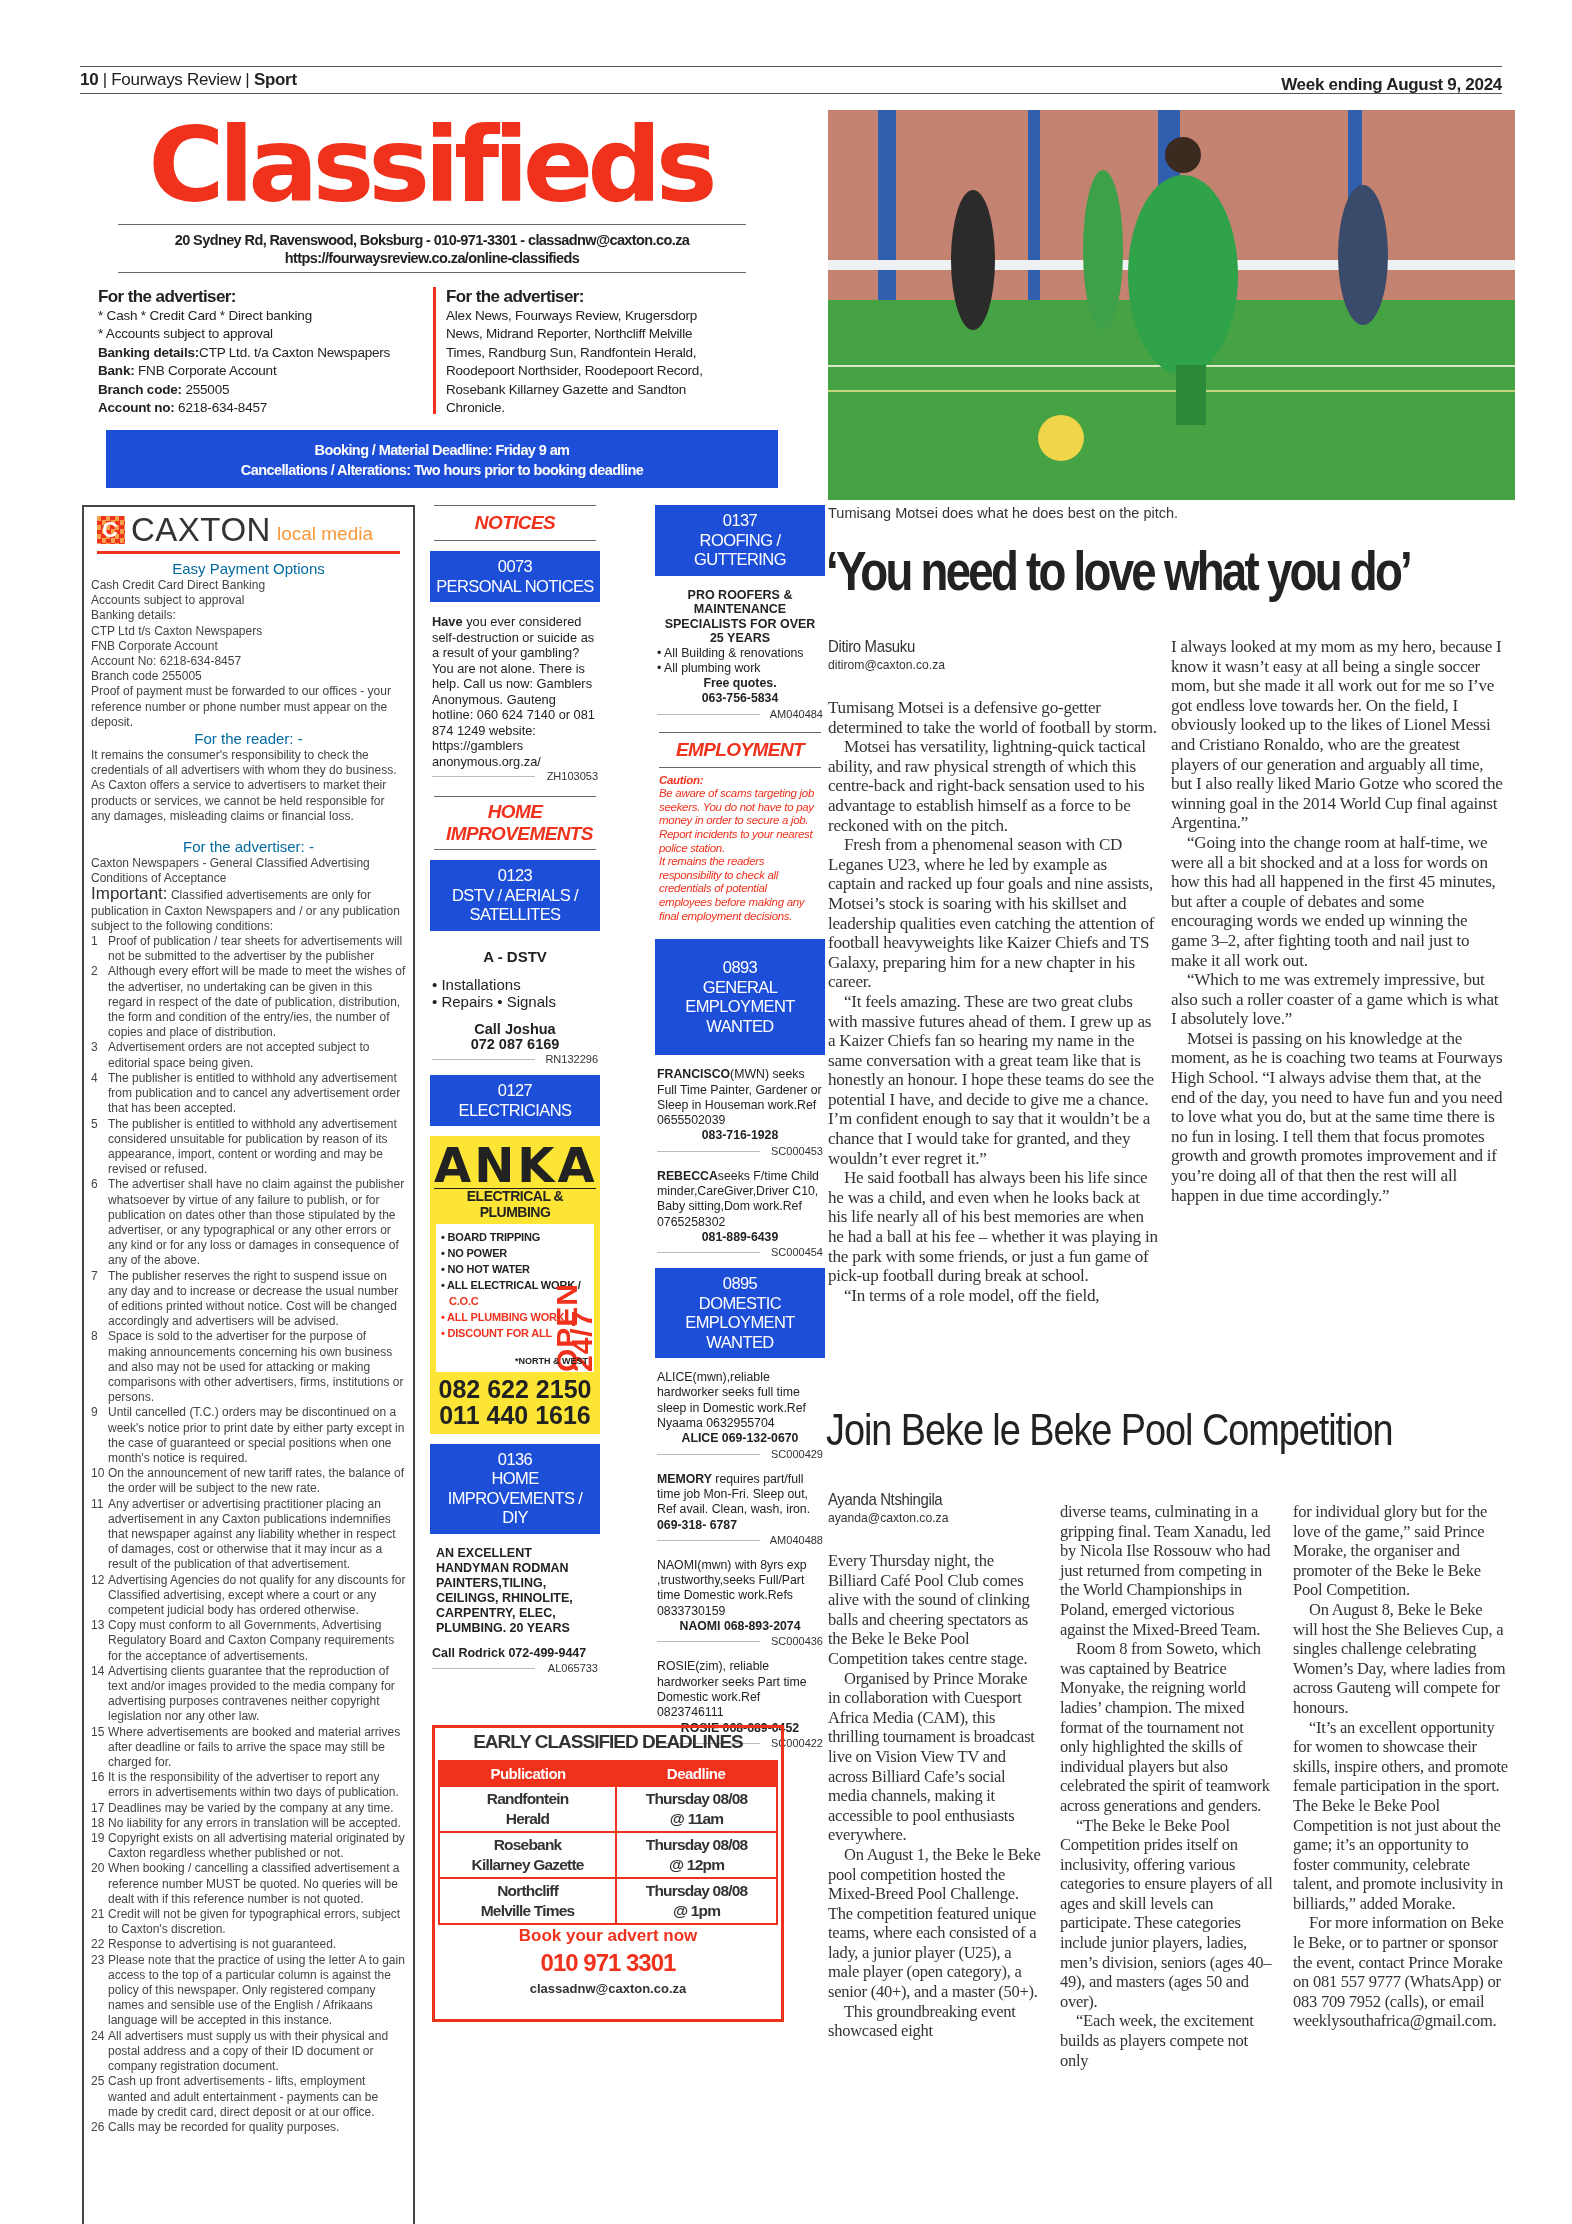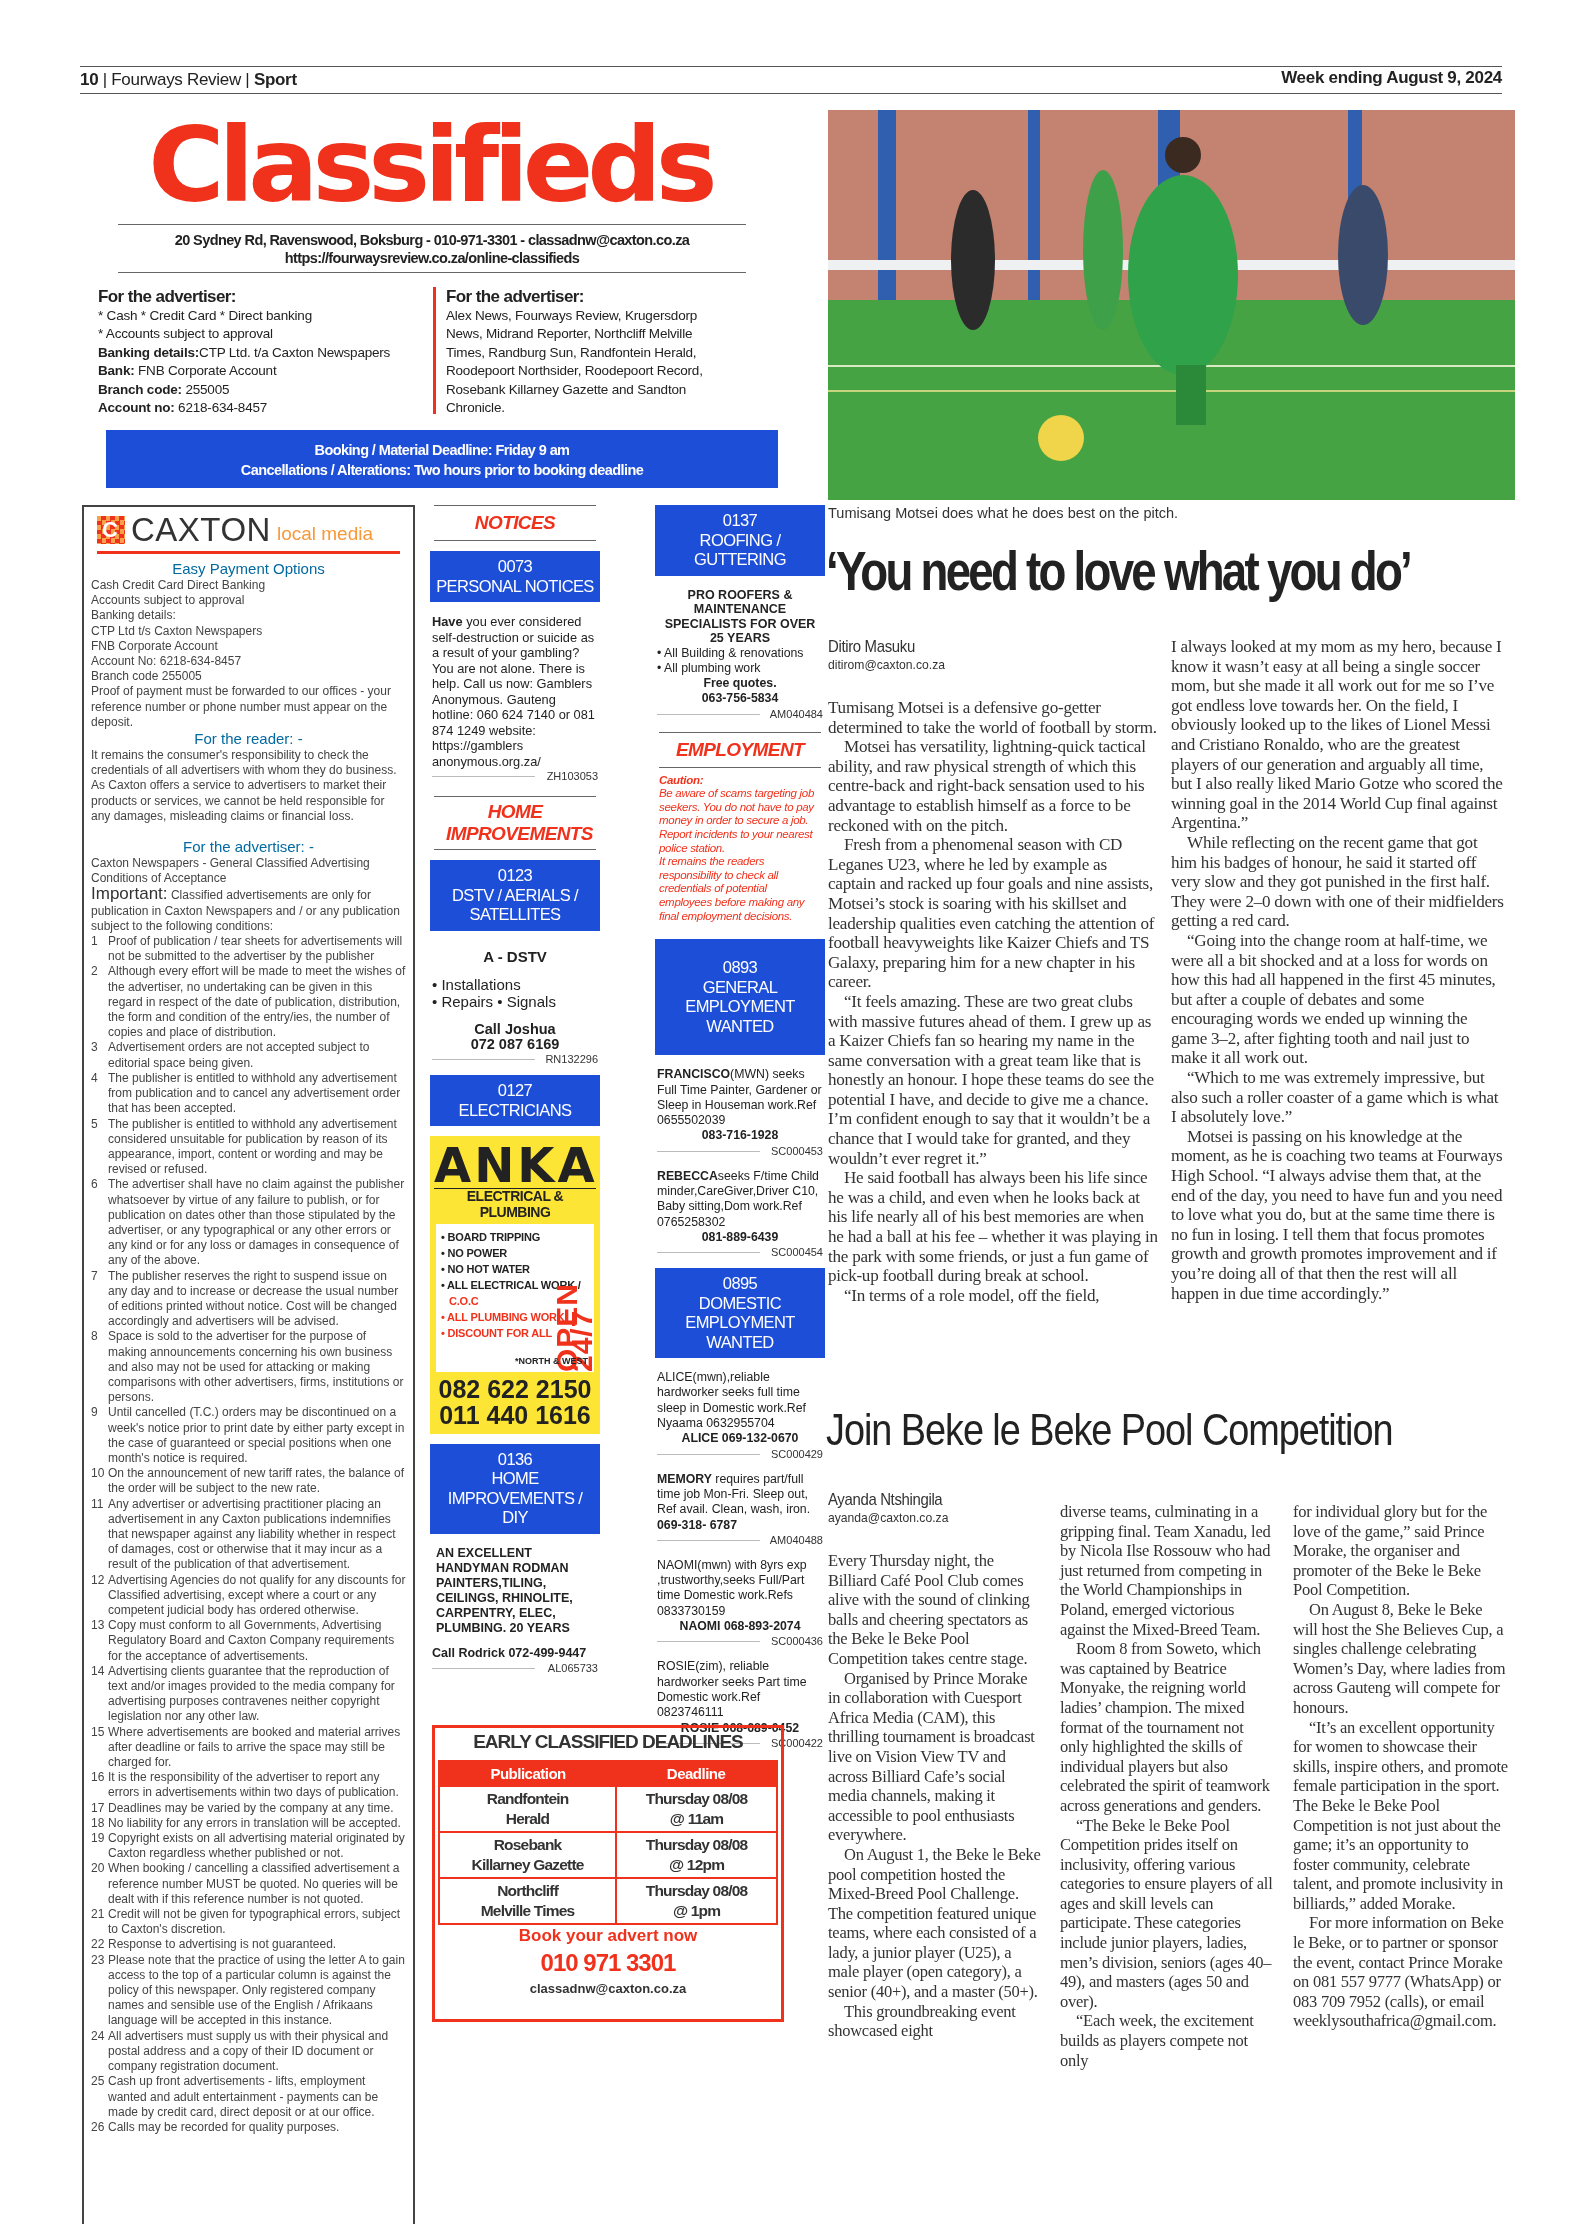--- a/index.html
+++ b/index.html
@@ -6,21 +6,21 @@
   html, body { width: 1572px; height: 2224px; background: #fff; overflow: hidden; }
   body { position: relative; font-family: "Liberation Sans", sans-serif; color: #222; }
 
   .abs { position: absolute; }
   .redbg { background: #1d4ed8; color: #fff; }
 
   
   #header { left: 80px; top: 66px; width: 1422px; height: 28px; border-top: 1.5px solid #555; border-bottom: 1.5px solid #555; }
   #header .left { position: absolute; left: 0; top: 3px; font-size: 17px; font-family: "Liberation Sans Narrow","Liberation Sans", sans-serif; letter-spacing: -0.3px; }
   #header .left b { font-weight: bold; }
-  #header .right { position: absolute; right: 0; top: 1px; font-size: 17px; font-weight: bold; letter-spacing: -0.3px; }
+  #header .right { position: absolute; right: 0; top: 8px; font-size: 17px; font-weight: bold; letter-spacing: -0.3px; }
 
   
   #masthead { left: 80px; top: 110px; width: 700px; height: 110px; text-align: center; }
   #masthead .title { font-family: "DejaVu Sans", sans-serif; font-weight: bold; font-size: 104px; color: #f0311c; letter-spacing: -6px; line-height: 110px; transform: scaleY(1.0); }
   #addr { left: 118px; top: 224px; width: 628px; border-top: 1.5px solid #666; border-bottom: 1.5px solid #666; text-align: center; padding: 6px 0 5px; font-size: 14.5px; font-weight: bold; line-height: 18px; letter-spacing: -0.6px; }
 
   .adv-col { top: 287px; font-size: 13.5px; line-height: 18.4px; letter-spacing: -0.2px; }
   .adv-col h3 { font-size: 17px; font-weight: bold; letter-spacing: -0.6px; line-height: 20px; }
   #adv-left { left: 98px; width: 300px; }
   #adv-right { left: 433px; width: 300px; border-left: 3px solid #f0311c; padding-left: 10px; height: 127px; }
@@ -465,21 +465,20 @@
       <p class="first">Tumisang Motsei is a defensive go-getter determined to take the world of football by storm.</p>
       <p>Motsei has versatility, lightning-quick tactical ability, and raw physical strength of which this centre-back and right-back sensation used to his advantage to establish himself as a force to be reckoned with on the pitch.</p>
       <p>Fresh from a phenomenal season with CD Leganes U23, where he led by example as captain and racked up four goals and nine assists, Motsei’s stock is soaring with his skillset and leadership qualities even catching the attention of football heavyweights like Kaizer Chiefs and TS Galaxy, preparing him for a new chapter in his career.</p>
       <p>“It feels amazing. These are two great clubs with massive futures ahead of them. I grew up as a Kaizer Chiefs fan so hearing my name in the same conversation with a great team like that is honestly an honour. I hope these teams do see the potential I have, and decide to give me a chance. I’m confident enough to say that it wouldn’t be a chance that I would take for granted, and they wouldn’t ever regret it.”</p>
       <p>He said football has always been his life since he was a child, and even when he looks back at his life nearly all of his best memories are when he had a ball at his fee – whether it was playing in the park with some friends, or just a fun game of pick-up football during break at school.</p>
       <p>“In terms of a role model, off the field,</p>
     </div>
 </div>
 <div id="art1-c2" class="abs body">
     <p class="first">I always looked at my mom as my hero, because I know it wasn’t easy at all being a single soccer mom, but she made it all work out for me so I’ve got endless love towards her. On the field, I obviously looked up to the likes of Lionel Messi and Cristiano Ronaldo, who are the greatest players of our generation and arguably all time, but I also really liked Mario Gotze who scored the winning goal in the 2014 World Cup final against Argentina.”</p>
-    <p>While reflecting on the recent game that got him his badges of honour, he said it started off very slow and they got punished in the first half. They were 2–0 down with one of their midfielders getting a red card.</p>
     <p>“Going into the change room at half-time, we were all a bit shocked and at a loss for words on how this had all happened in the first 45 minutes, but after a couple of debates and some encouraging words we ended up winning the game 3–2, after fighting tooth and nail just to make it all work out.</p>
     <p>“Which to me was extremely impressive, but also such a roller coaster of a game which is what I absolutely love.”</p>
     <p>Motsei is passing on his knowledge at the moment, as he is coaching two teams at Fourways High School. “I always advise them that, at the end of the day, you need to have fun and you need to love what you do, but at the same time there is no fun in losing. I tell them that focus promotes growth and growth promotes improvement and if you’re doing all of that then the rest will all happen in due time accordingly.”</p>
   </div>
 
 <div id="headline2" class="abs">Join Beke le Beke Pool Competition</div>
 <div id="art2-c1" class="abs">
   <div class="byline">Ayanda Ntshingila</div>
   <div class="email">ayanda@caxton.co.za</div>
   <div id="art2-body1" class="body b2">

